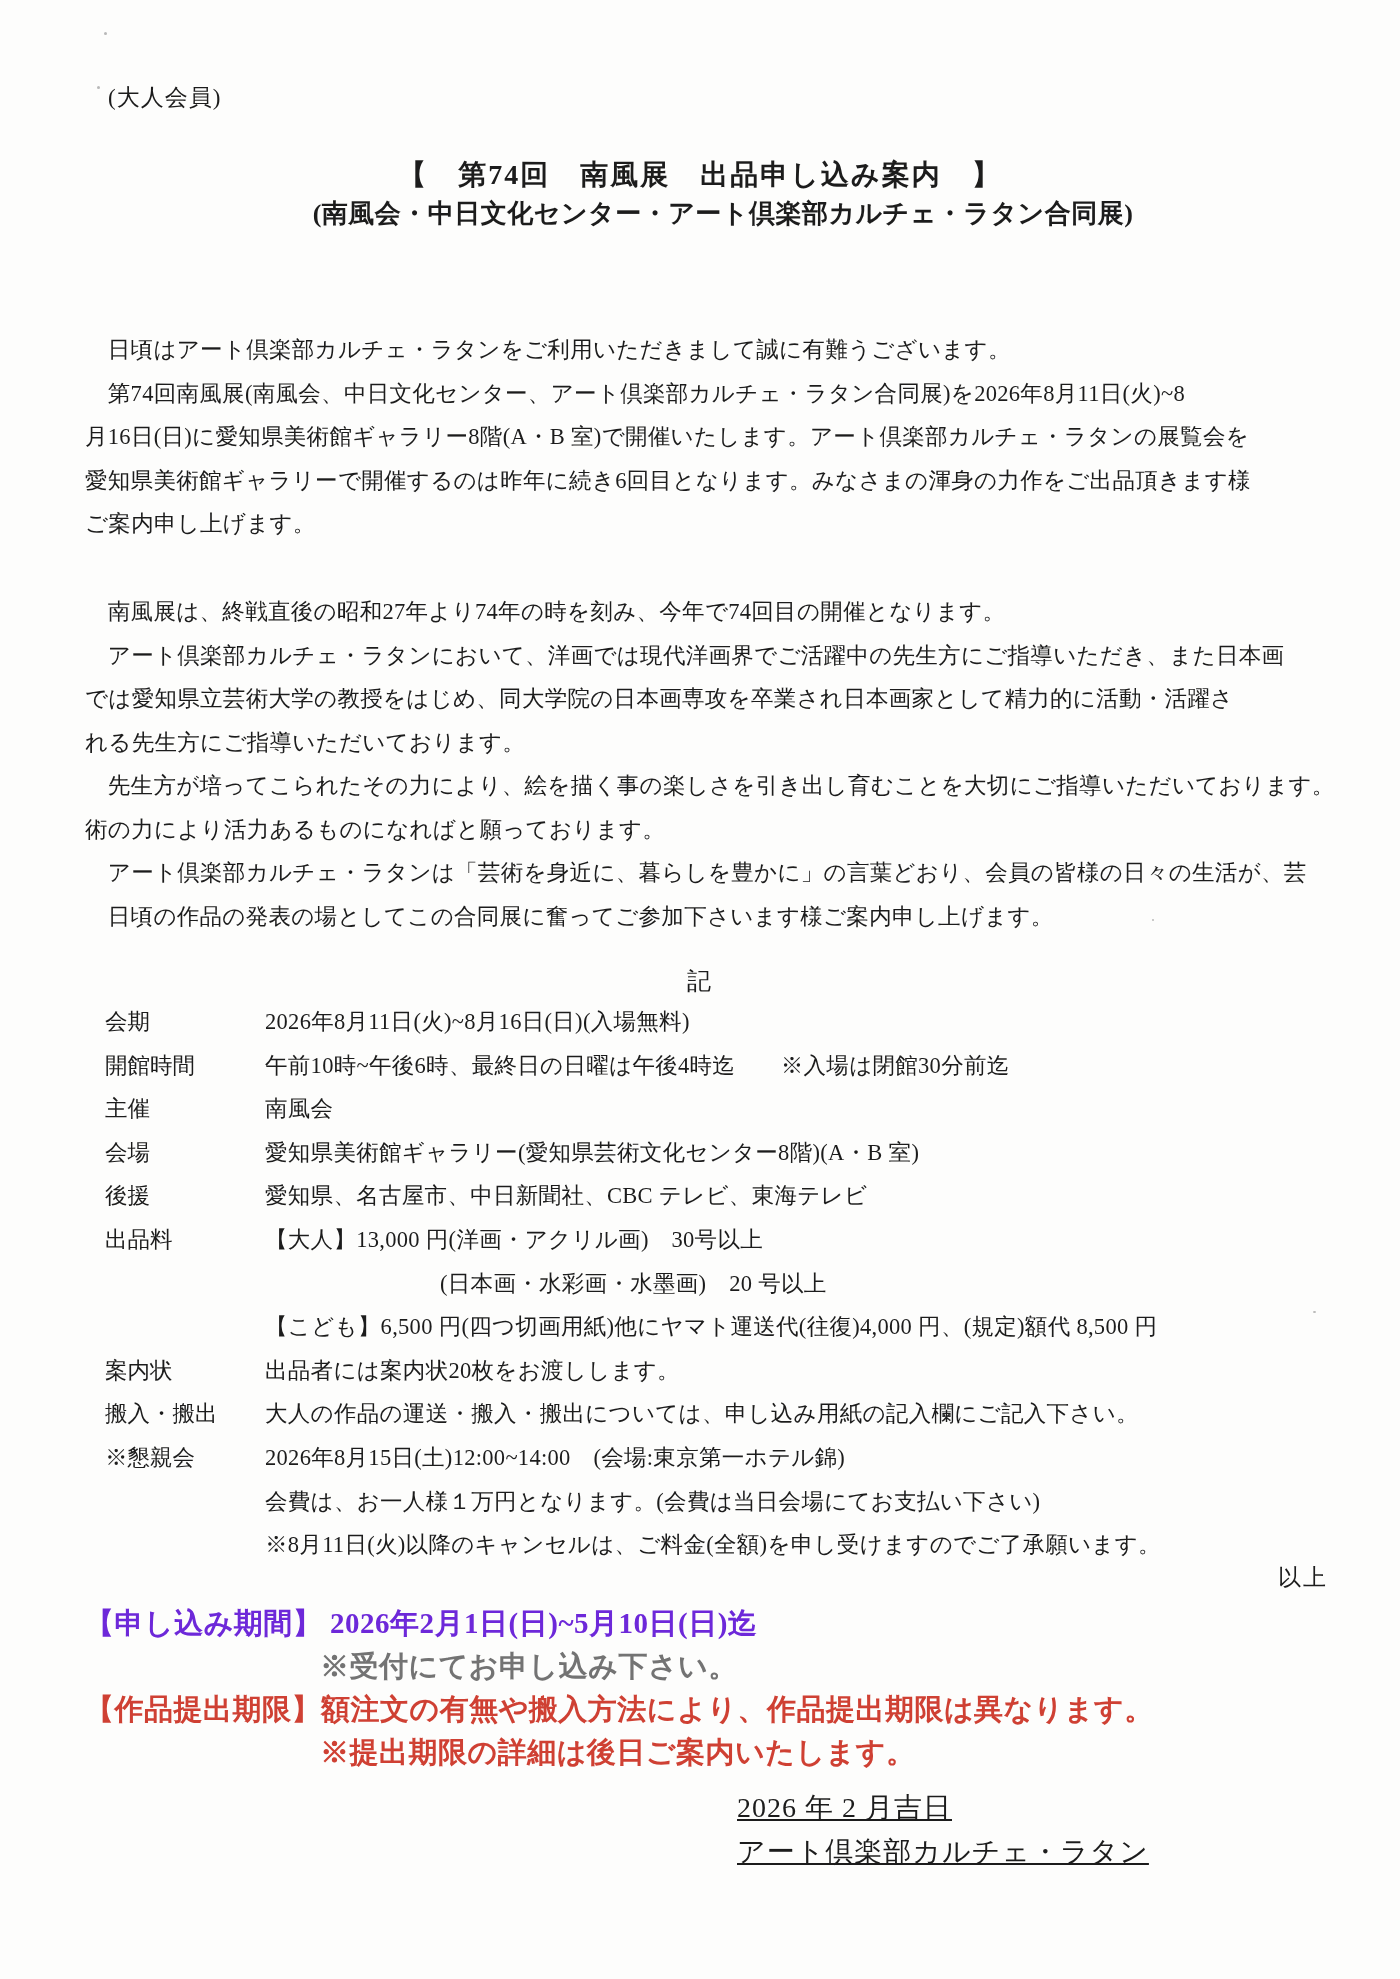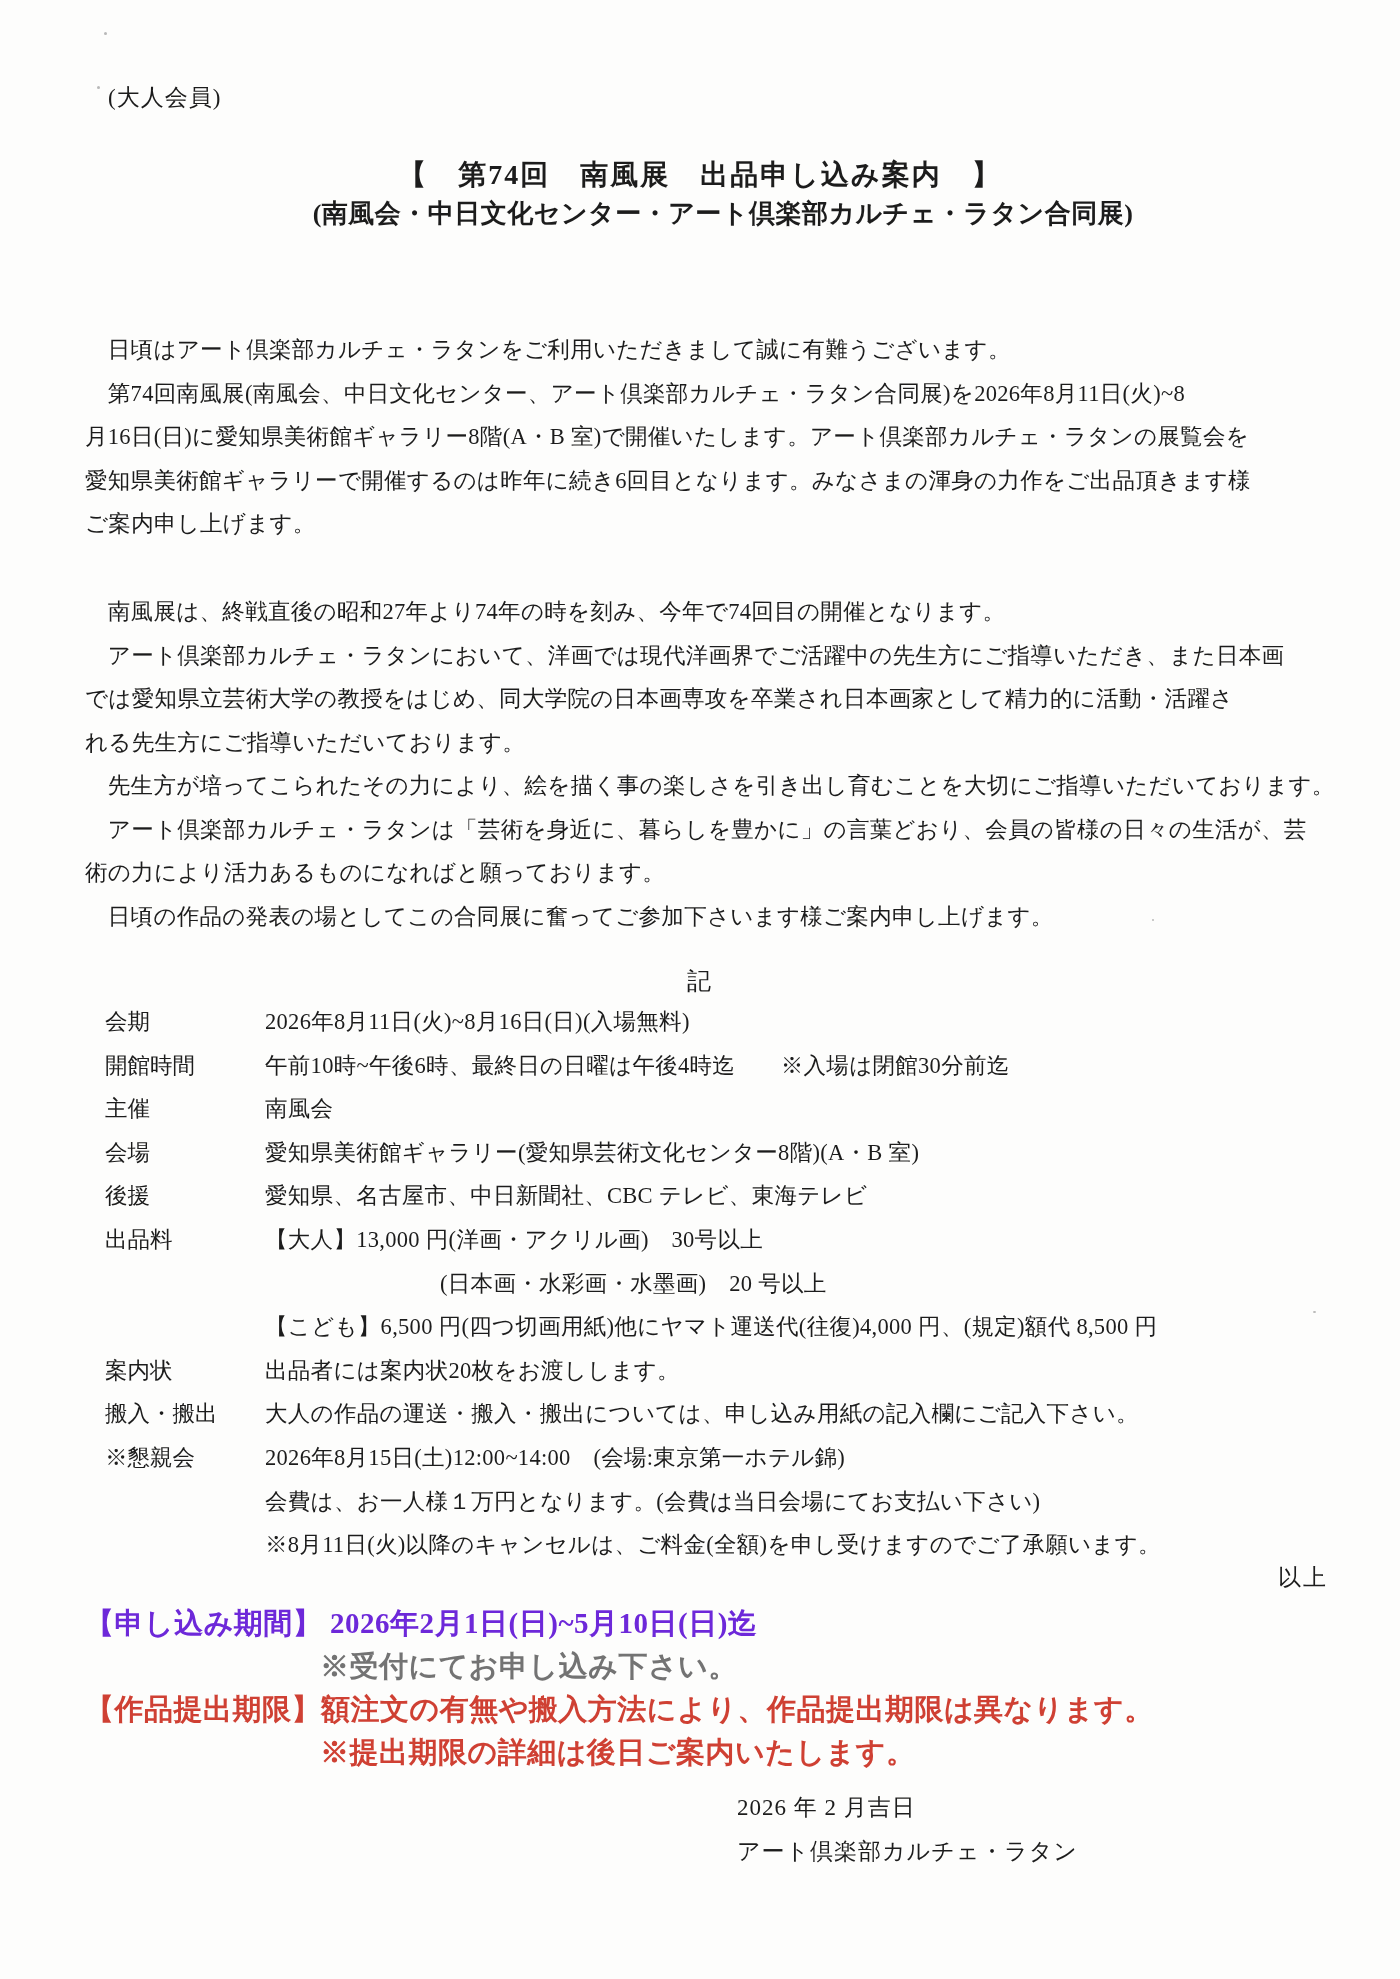--- a/index.html
+++ b/index.html
@@ -84,21 +84,22 @@
   .red-line {
     font-size: 29px;
     line-height: 43px;
     white-space: pre;
     letter-spacing: 0.5px;
   }
   .red-line.sub { padding-left: 235px; }
   .footer-block {
     position: absolute;
     left: 737px; top: 1786px;
-    font-size: 23px;
+    font-size: 28px;
+    text-decoration: underline;
   }
   .footer-line { line-height: 44px; white-space: pre; letter-spacing: 1px; }
   .speck {
     position: absolute;
     background: #8a8a8a;
     border-radius: 50%;
     opacity: 0.6;
   }
 </style>
 </head>
@@ -125,22 +126,22 @@
     <div class="para-line">愛知県美術館ギャラリーで開催するのは昨年に続き6回目となります。みなさまの渾身の力作をご出品頂きます様</div>
     <div class="para-line">ご案内申し上げます。</div>
   </div>
 
   <div class="para-block main-block">
     <div class="para-line">　南風展は、終戦直後の昭和27年より74年の時を刻み、今年で74回目の開催となります。</div>
     <div class="para-line">　アート倶楽部カルチェ・ラタンにおいて、洋画では現代洋画界でご活躍中の先生方にご指導いただき、また日本画</div>
     <div class="para-line">では愛知県立芸術大学の教授をはじめ、同大学院の日本画専攻を卒業され日本画家として精力的に活動・活躍さ</div>
     <div class="para-line">れる先生方にご指導いただいております。</div>
     <div class="para-line">　先生方が培ってこられたその力により、絵を描く事の楽しさを引き出し育むことを大切にご指導いただいております。</div>
+    <div class="para-line">術の力により活力あるものになればと願っております。</div>
     <div class="para-line">　アート倶楽部カルチェ・ラタンは「芸術を身近に、暮らしを豊かに」の言葉どおり、会員の皆様の日々の生活が、芸</div>
-    <div class="para-line">術の力により活力あるものになればと願っております。</div>
     <div class="para-line">　日頃の作品の発表の場としてこの合同展に奮ってご参加下さいます様ご案内申し上げます。</div>
   </div>
 
   <div class="notice-heading">記</div>
 
   <div class="notice-table">
     <div class="notice-row">
       <span class="nlabel">会期</span>
       <span class="nvalue">2026年8月11日(火)~8月16日(日)(入場無料)</span>
     </div>

